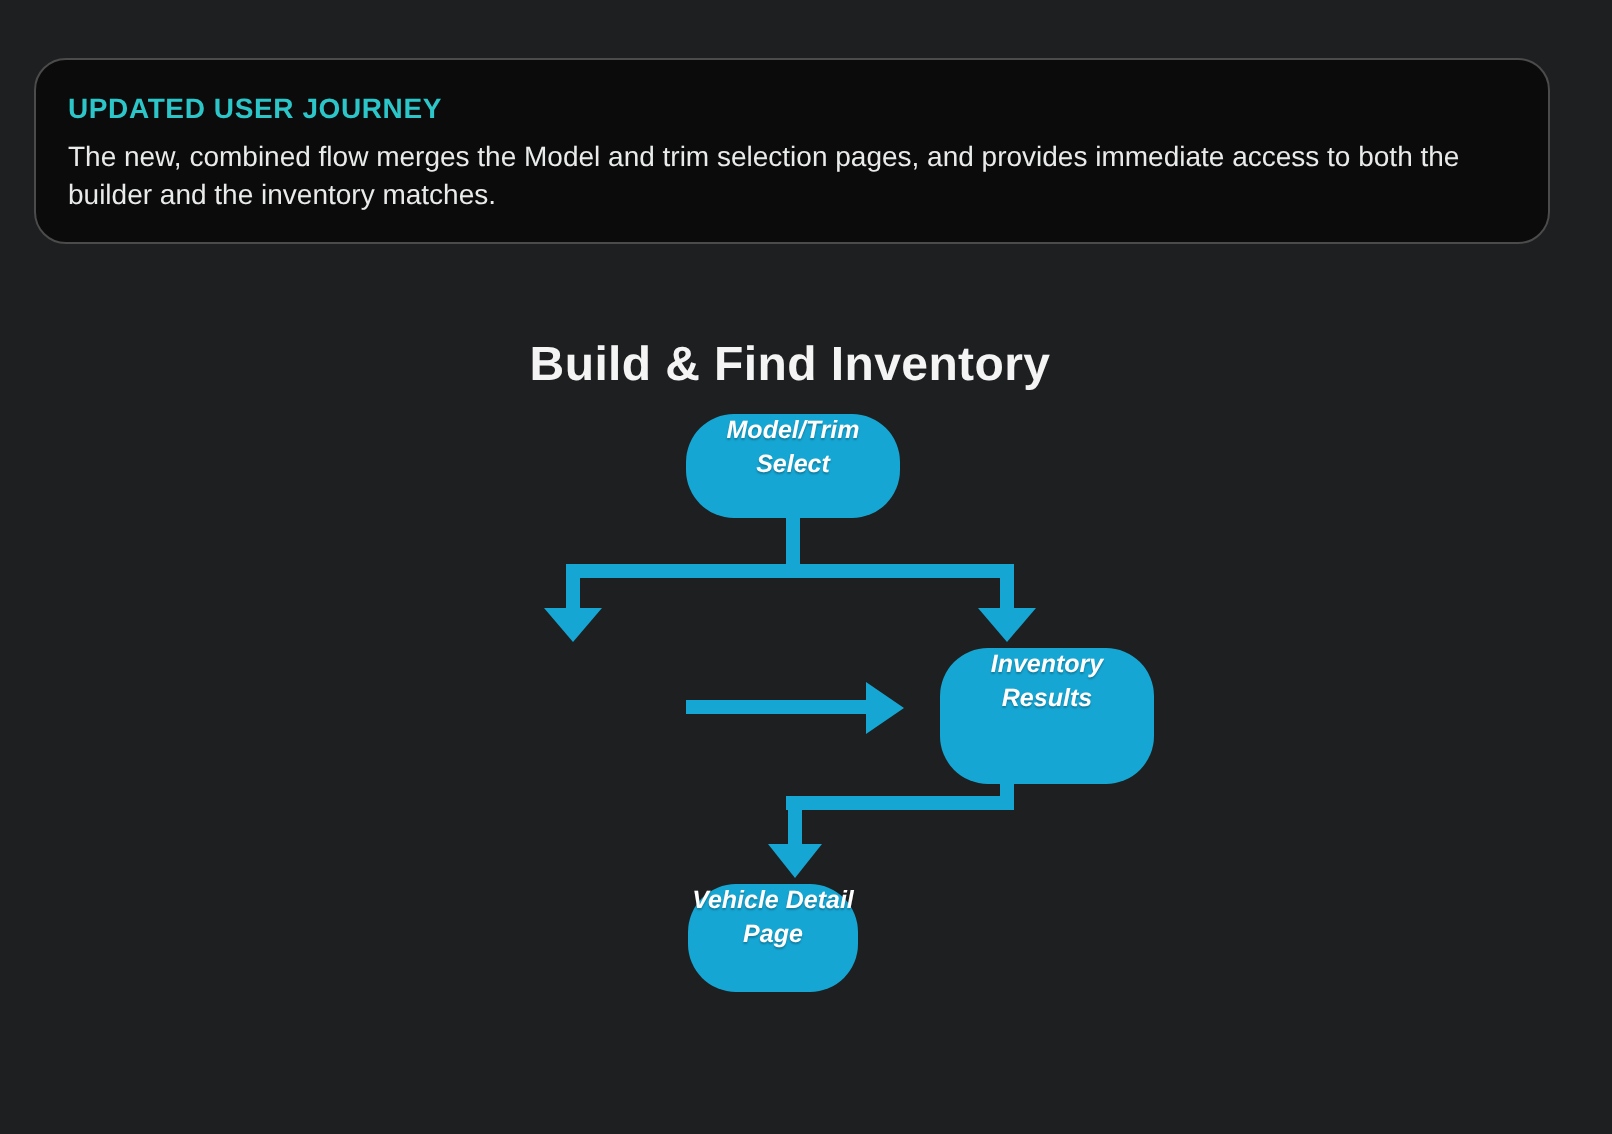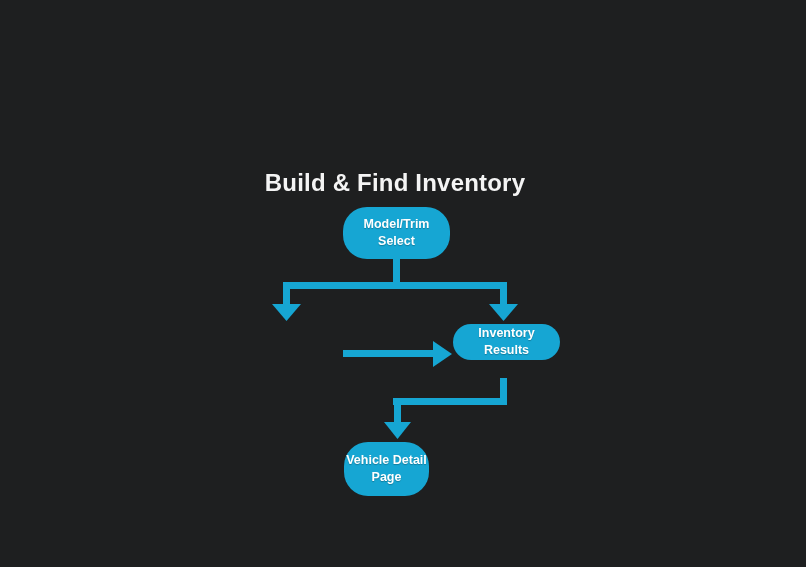--- a/index.html
+++ b/index.html
@@ -42,35 +42,40 @@
     position: absolute; left: 230px; top: 169px; width: 330px;
     text-align: center;
     color: var(--title-white);
     font-size: 24px; font-weight: 800; letter-spacing: 0.2px;
   }
   .edges-svg { position: absolute; left: 220px; top: 160px; color: var(--node-cyan); }
   .node {
     position: absolute;
     background: var(--node-cyan);
     border-radius: 24px;
-    display: flex; align-items: center; justify-content: center;
+    display: flex; align-items: flex-start; justify-content: center;
     color: #ffffff; font-size: 12.5px; font-weight: 700;
     text-align: center; line-height: 1.35; white-space: pre-line;
     text-shadow: 0 1px 1px rgba(0,0,0,0.25);
+    font-style: italic;
   }
   .node-model    { left: 343px; top: 207px; width: 107px; height: 52px; }
   .node-builder  { left: 236px; top: 326px; width: 106px; height: 51px; }
-  .node-inventory{ left: 453px; top: 324px; width: 107px; height: 36px; }
+  .node-inventory{ left: 470px; top: 324px; width: 107px; height: 68px; }
   .node-vehicle  { left: 344px; top: 442px; width: 85px; height: 54px; }
 </style>
 </head>
 <body>
 
 <div class="stage">
 
+  <div class="card">
+    <div class="card-title">UPDATED USER JOURNEY</div>
+    <div class="card-body">The new, combined flow merges the Model and trim selection pages, and provides immediate access to both the builder and the inventory matches.</div>
+  </div>
 
   <div class="diagram-title">Build &amp; Find Inventory</div>
 
   <svg class="edges-svg" width="360" height="300" viewBox="0 0 360 300" aria-hidden="true">
     <g fill="currentColor">
       <rect x="173" y="98" width="7" height="26"></rect>
       <rect x="63" y="122" width="224" height="7"></rect>
       <rect x="63" y="122" width="7" height="24"></rect>
       <polygon points="52,144 81,144 66.5,161"></polygon>
       <rect x="280" y="122" width="7" height="24"></rect>

